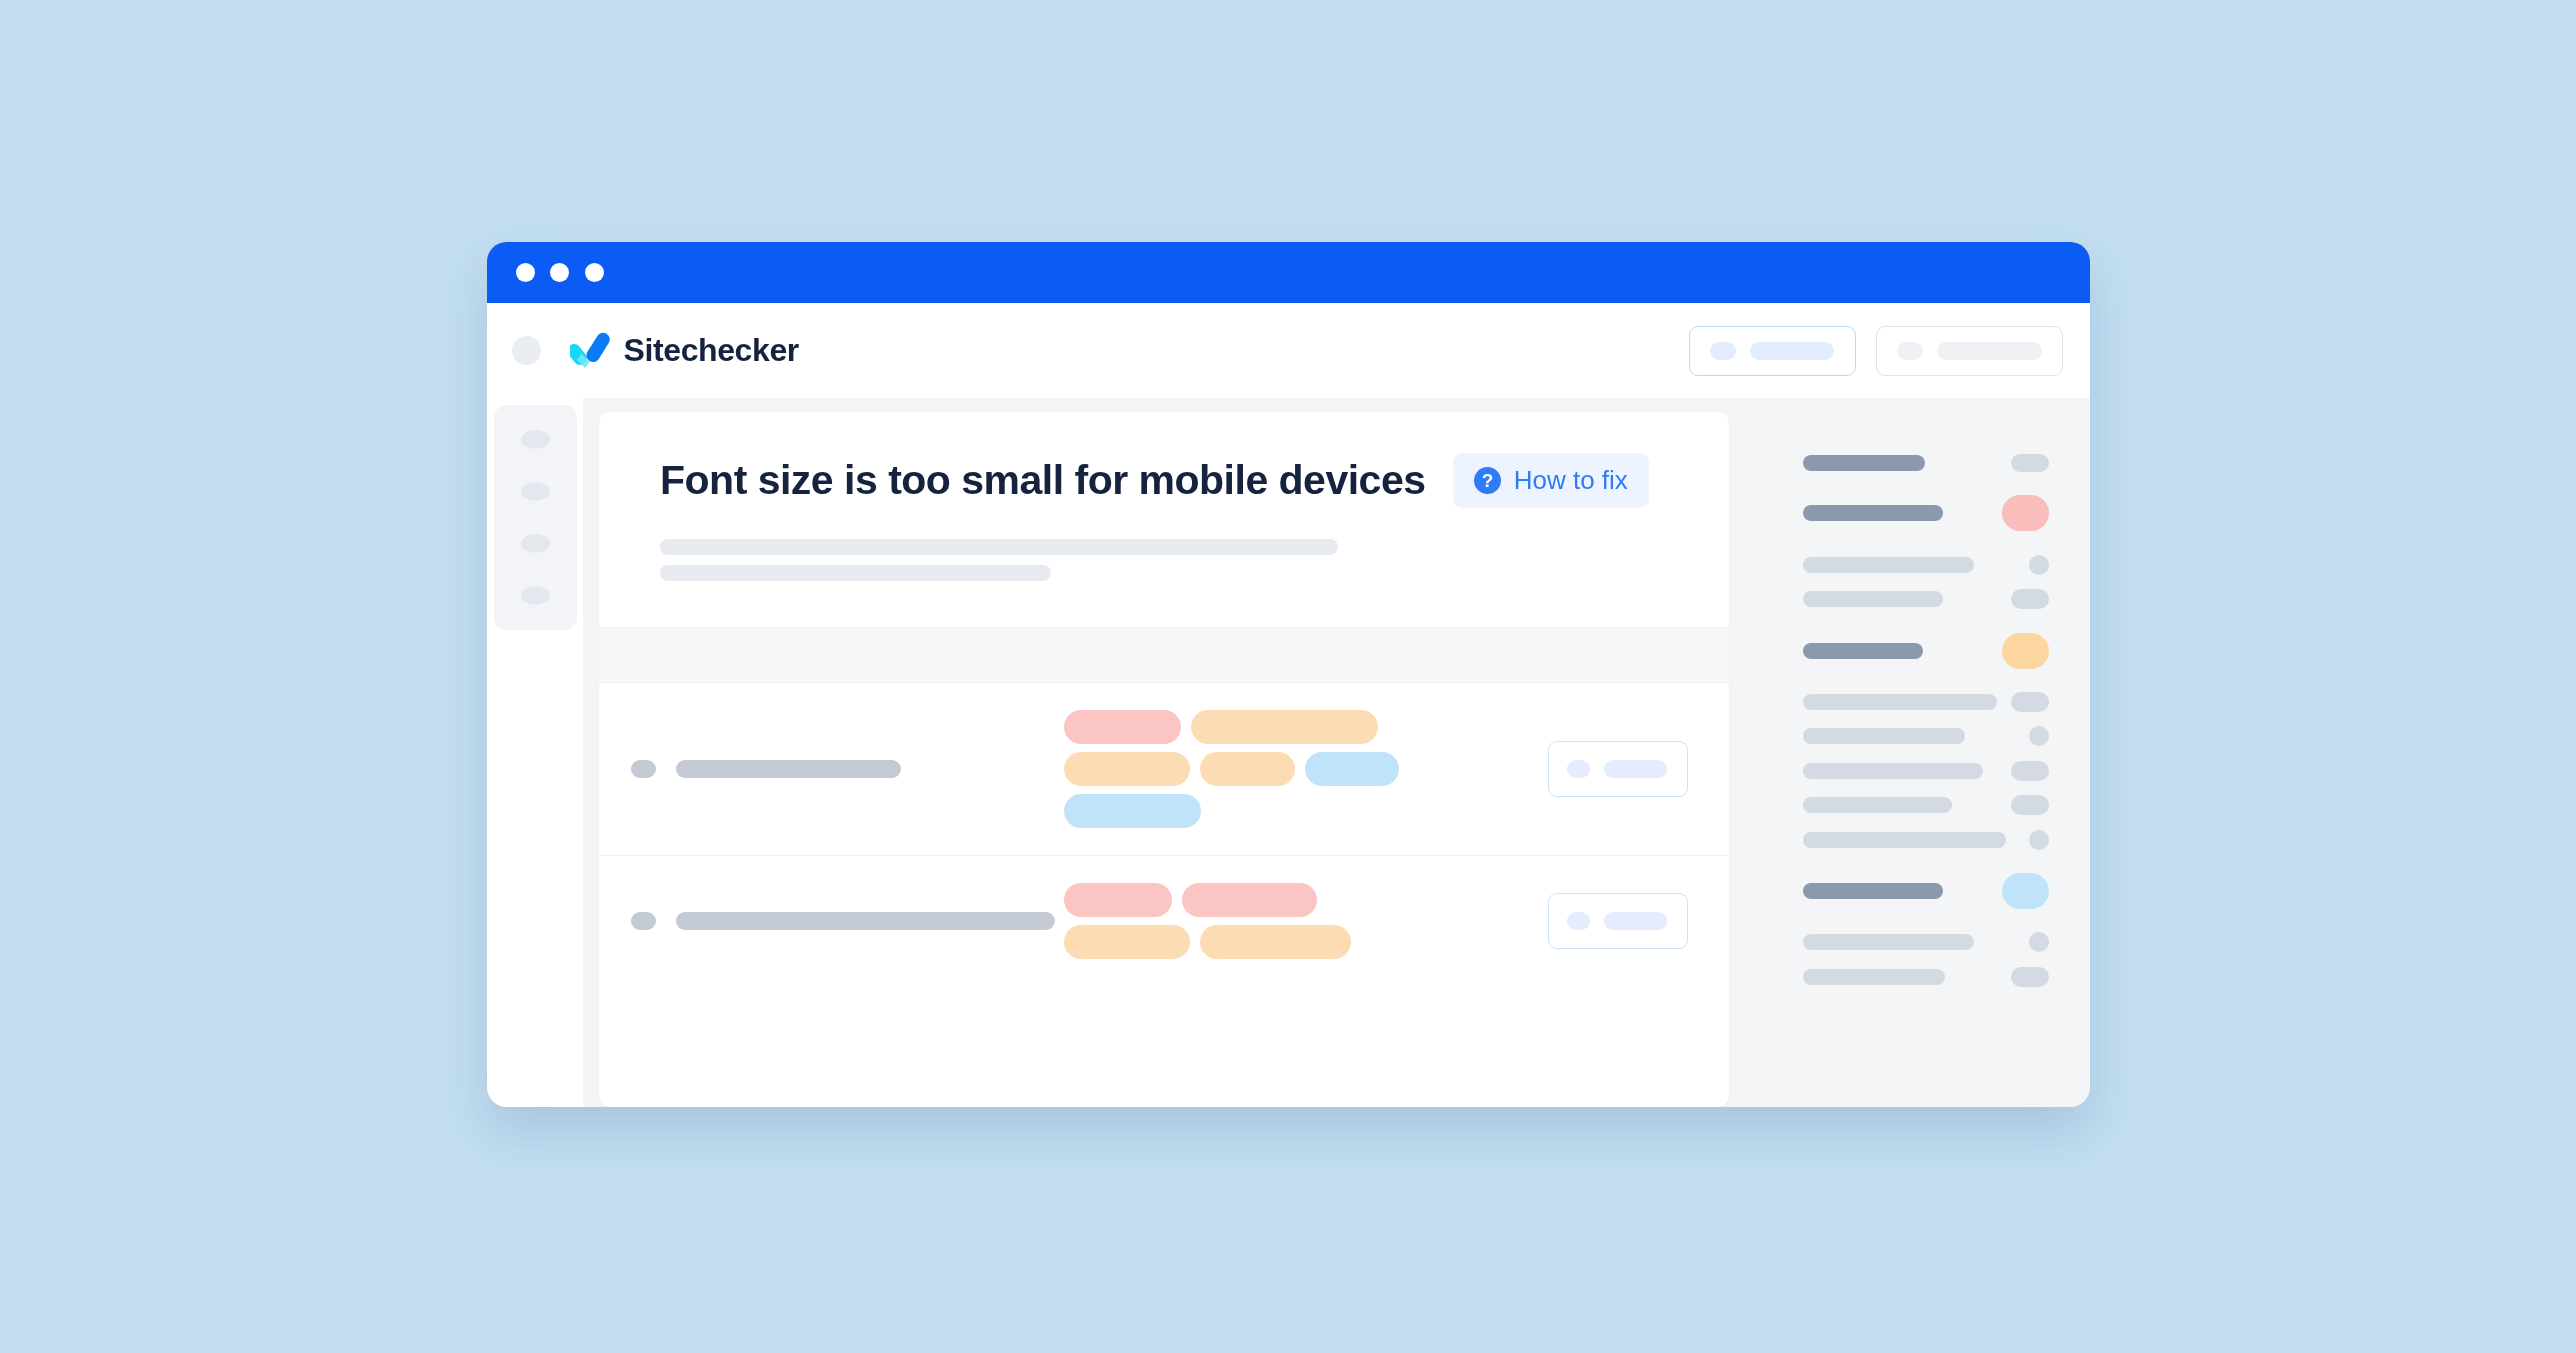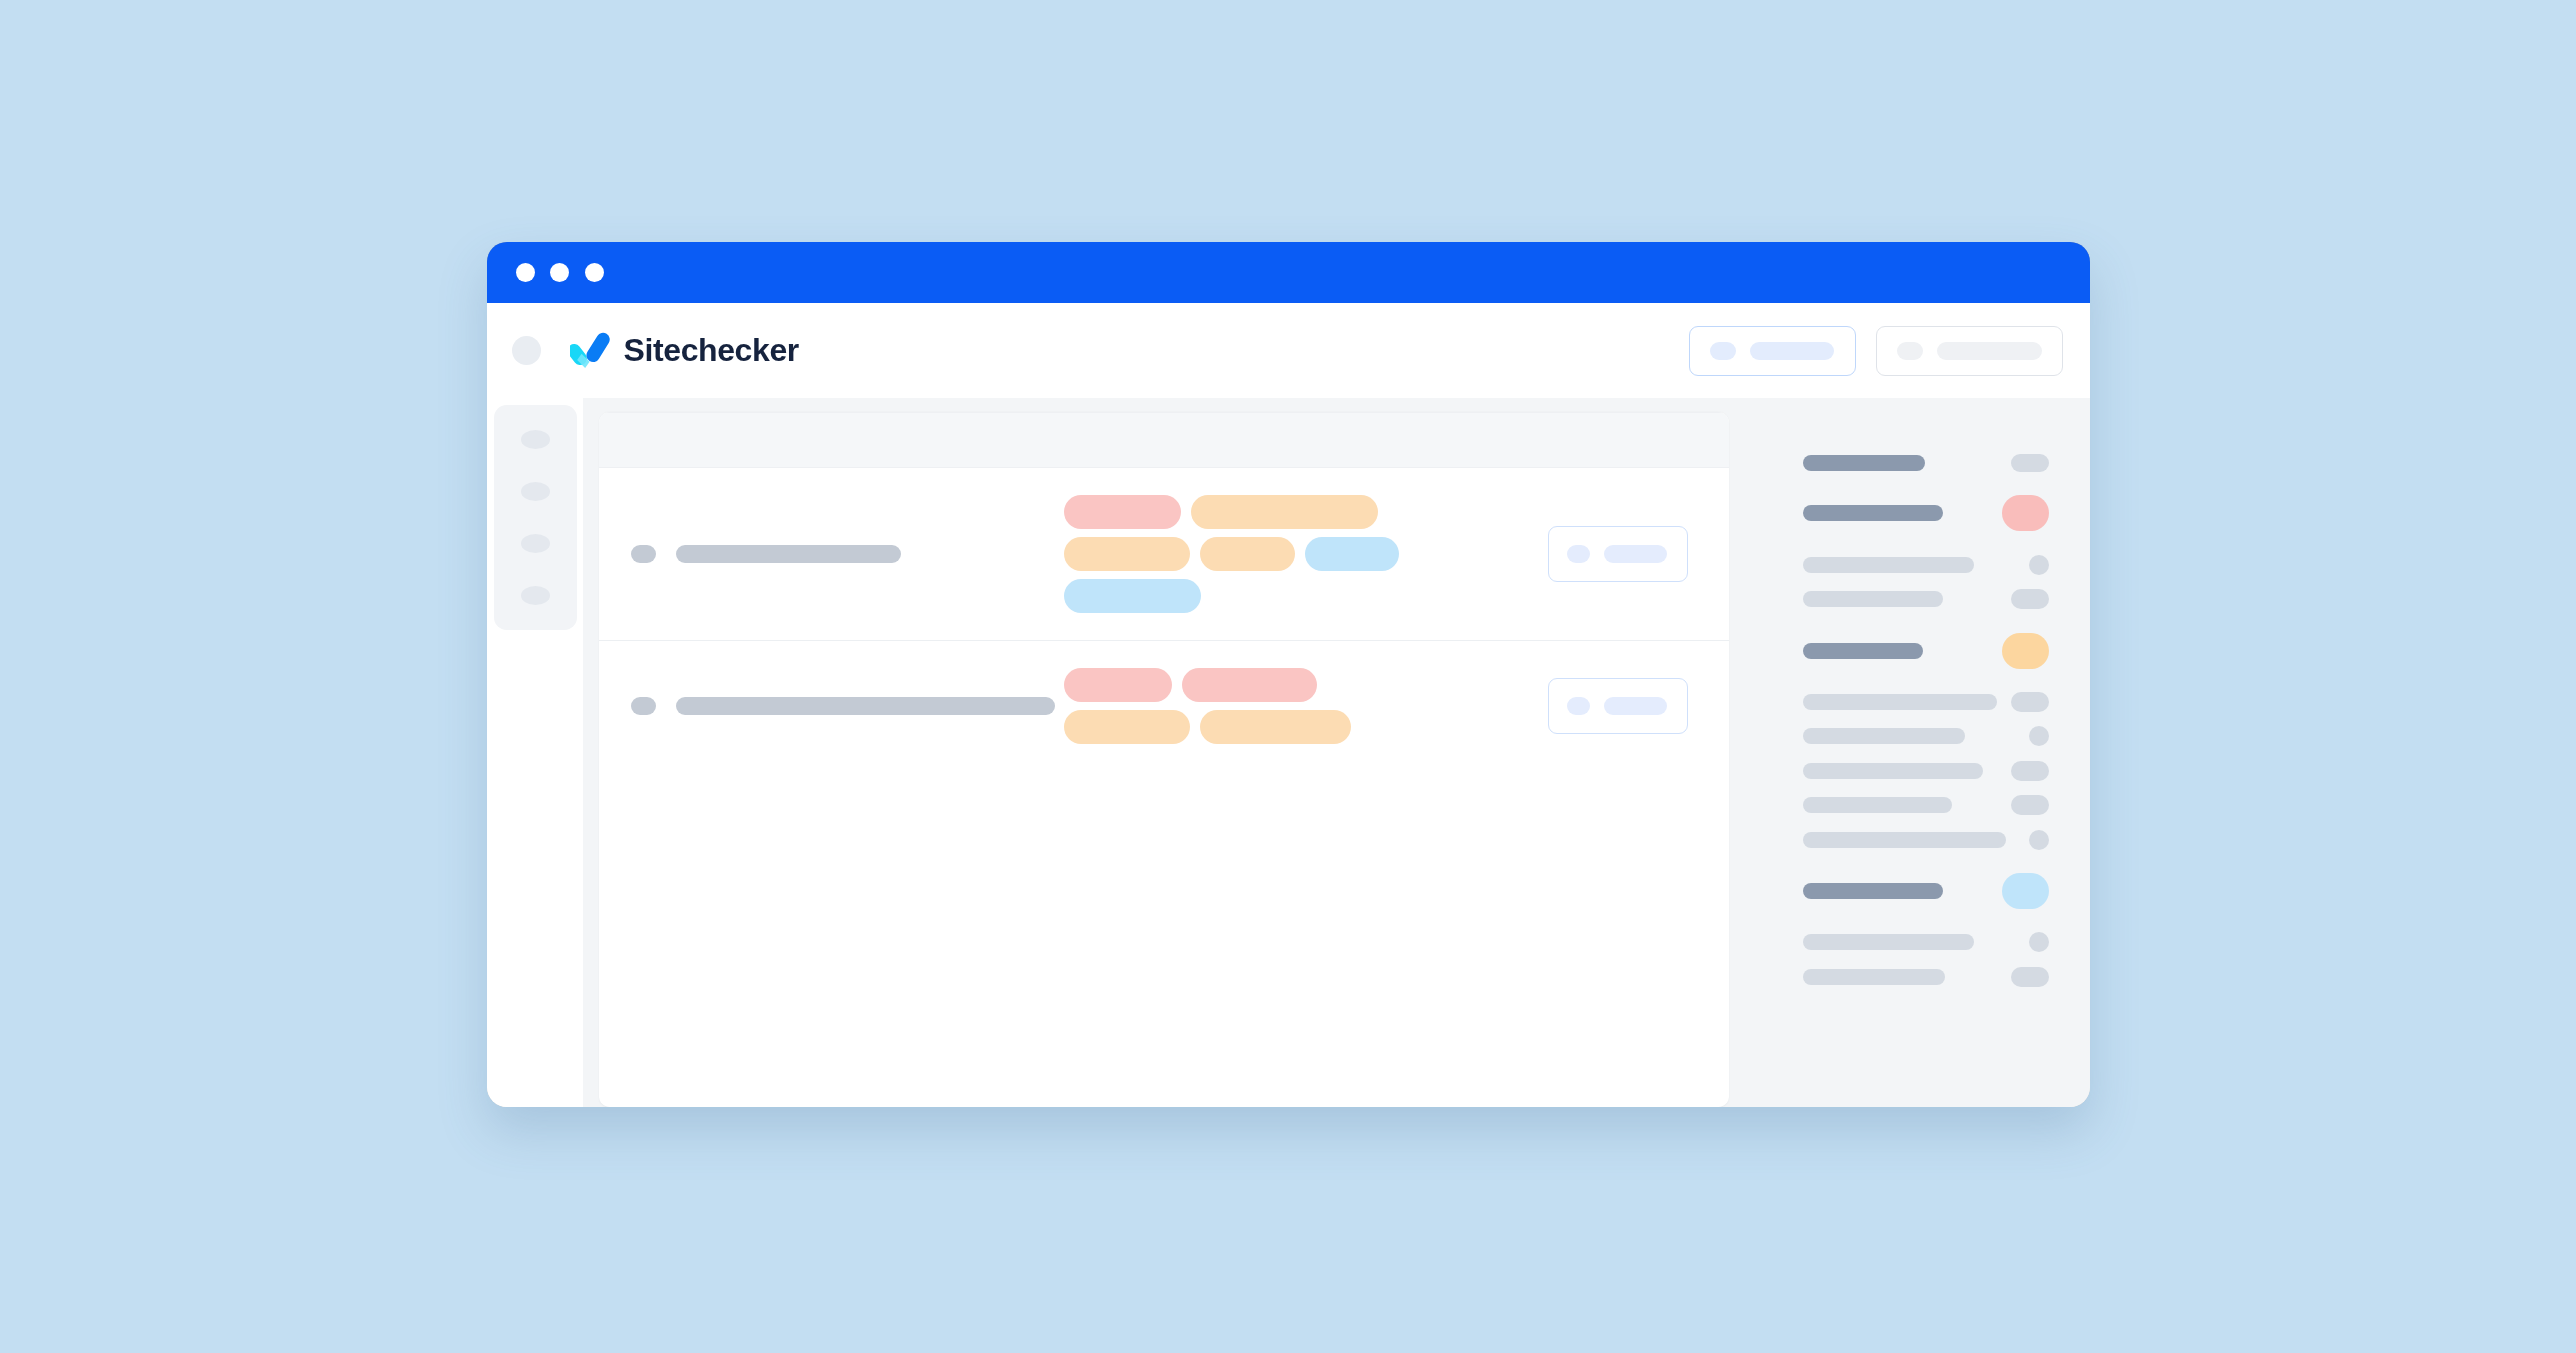--- a/index.html
+++ b/index.html
@@ -343,20 +343,33 @@
           <span class="rail-icon"></span>
           <span class="rail-icon"></span>
           <span class="rail-icon"></span>
           <span class="rail-icon"></span>
         </div>
     </div>
 
     <div class="centercol">
       <div class="maincard">
 
+        <div class="card-head">
+          <div class="title-row">
+            <span class="page-title">Font size is too small for mobile devices</span>
+            <div class="howtofix">
+              <span class="q-icon">?</span>
+              <span class="howtofix-label">How to fix</span>
+            </div>
+          </div>
+          <div class="skel-lines" id="desc-skeleton">
+              <div class="skel-line" style="width: 66%;"></div>
+              <div class="skel-line" style="width: 38%;"></div>
+            </div>
+        </div>
 
         <div class="card-divider"></div>
 
         <div id="table-rows">
             <div class="trow">
               <div class="trow-left">
                 <span class="trow-dot"></span>
                 <span class="trow-bar" style="width: 225px;"></span>
               </div>
               <div class="tags">

